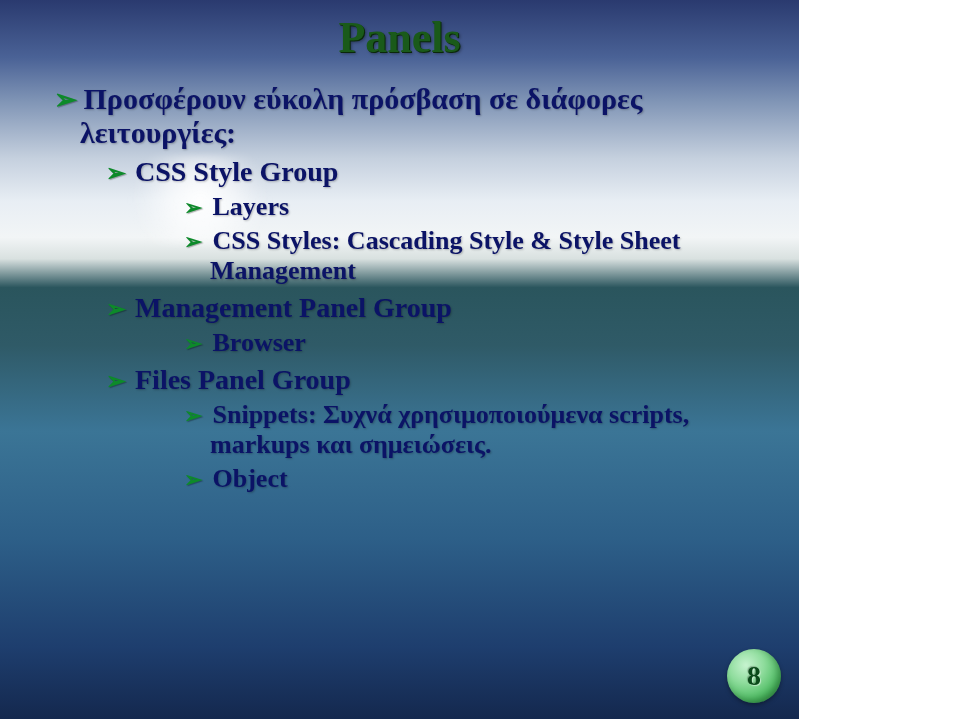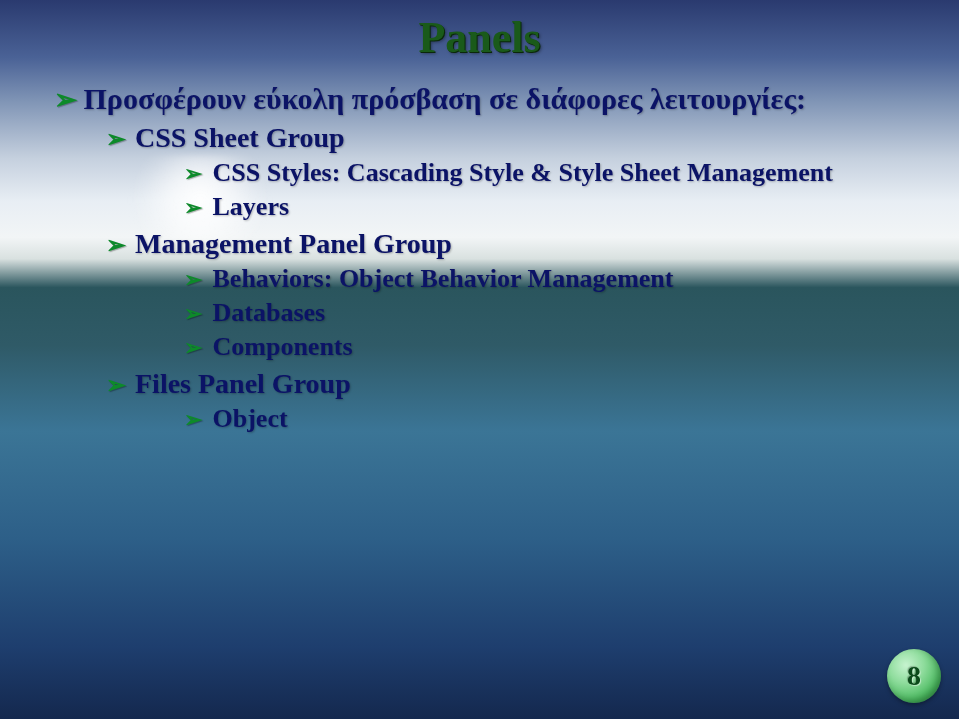--- a/index.html
+++ b/index.html
@@ -1,19 +1,19 @@
 <!DOCTYPE html>
 <html><head>
 <meta charset="utf-8">
 <style>
   * { margin: 0; padding: 0; box-sizing: border-box; }
   html, body { width: 959px; height: 719px; overflow: hidden; font-family: "Times New Roman", Times, serif; }
   .slide {
     position: relative;
-    width: 959px;
+    width: 799px;
     height: 719px;
     background:
       linear-gradient(to bottom,
         #2a3a6f 0%,
         #4a6296 8%,
         #7f94b5 14%,
         #c5d0de 22%,
         #e8eef4 28%,
         #f2f5f6 33%,
         #d9e1e0 36%,
@@ -93,56 +93,52 @@
     <div class="title">Panels</div>
 
     <ul class="root lvl1">
       <li>
         <span class="bullet">➢</span>
         <span>Προσφέρουν εύκολη πρόσβαση σε διάφορες λειτουργίες:</span>
 
         <ul class="lvl2">
           <li>
             <span class="bullet">➢</span>
-            <span>CSS Sheet Group</span>
+            <span>CSS Style Group</span>
             <ul class="lvl3">
               <li>
                 <span class="bullet">➢</span>
-                <span>CSS Styles: Cascading Style &amp; Style Sheet Management</span>
+                <span>Layers</span>
               </li>
               <li>
                 <span class="bullet">➢</span>
-                <span>Layers</span>
+                <span>CSS Styles: Cascading Style &amp; Style Sheet Management</span>
               </li>
             </ul>
           </li>
 
           <li>
             <span class="bullet">➢</span>
             <span>Management Panel Group</span>
             <ul class="lvl3">
               <li>
                 <span class="bullet">➢</span>
-                <span>Behaviors: Object Behavior Management</span>
-              </li>
-              <li>
-                <span class="bullet">➢</span>
-                <span>Databases</span>
-              </li>
-              <li>
-                <span class="bullet">➢</span>
-                <span>Components</span>
+                <span>Browser</span>
               </li>
             </ul>
           </li>
 
           <li>
             <span class="bullet">➢</span>
             <span>Files Panel Group</span>
             <ul class="lvl3">
+              <li>
+                <span class="bullet">➢</span>
+                <span>Snippets: Συχνά χρησιμοποιούμενα scripts, markups και σημειώσεις.</span>
+              </li>
               <li>
                 <span class="bullet">➢</span>
                 <span>Object</span>
               </li>
             </ul>
           </li>
         </ul>
       </li>
     </ul>
 

